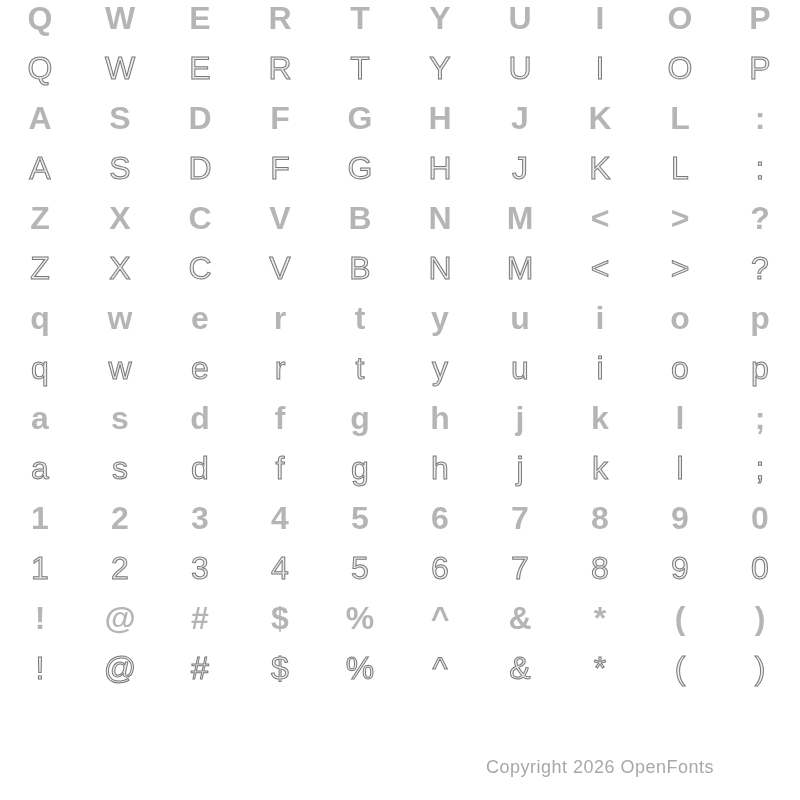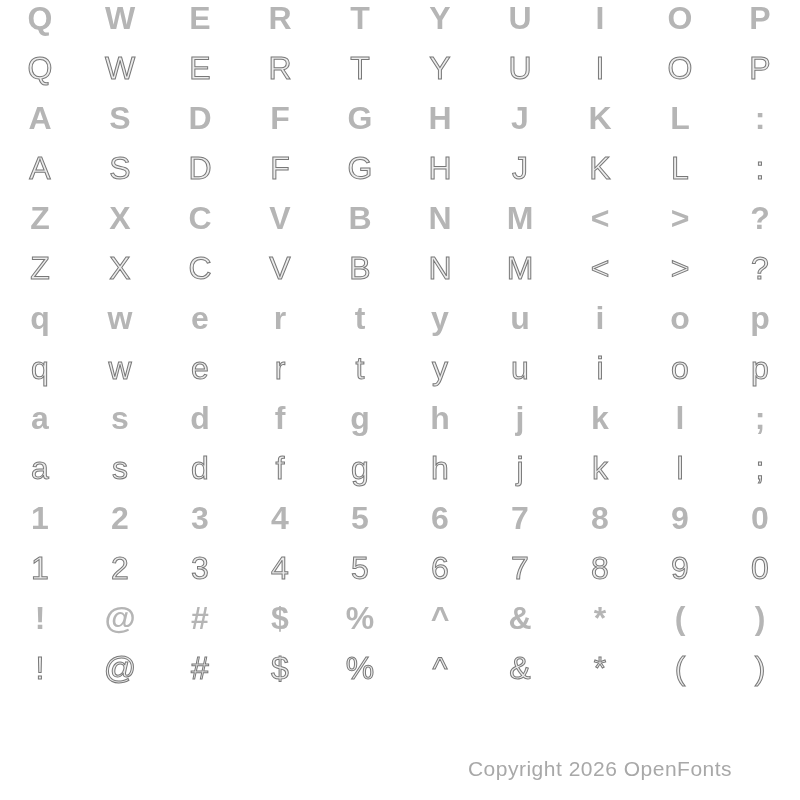--- a/index.html
+++ b/index.html
@@ -40,21 +40,21 @@
     color: #ececec;
     -webkit-text-stroke: 1px var(--hairline-color, #787878);
     font-weight: normal;
   }
   .footer {
     position: absolute;
     left: 400px;
     top: 757px;
     width: 400px;
     text-align: center;
-    font-size: 21px;
+    font-size: 18px;
     letter-spacing: 0.5px;
     color: var(--footer-color, #a8a8a8);
   }
 </style>
 </head>
 <body style="background: rgb(255, 255, 255);">
 
 <div class="glyph-grid">
     <div class="glyph-row solid">
       <span class="glyph-cell">Q</span>

